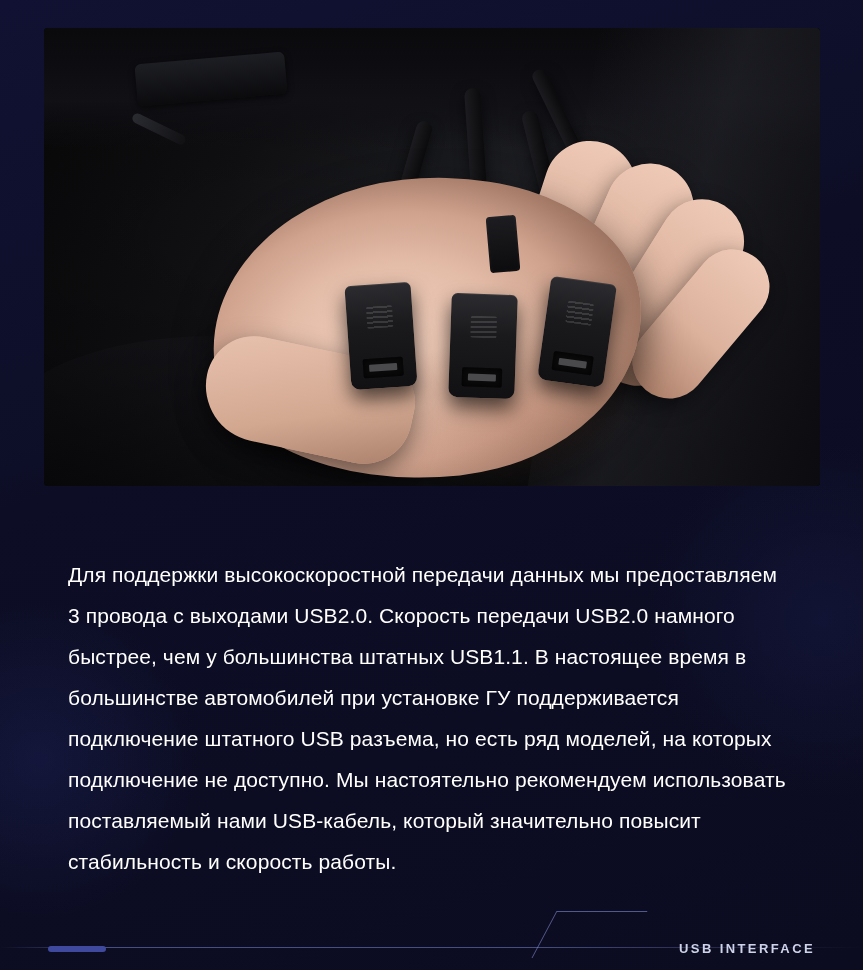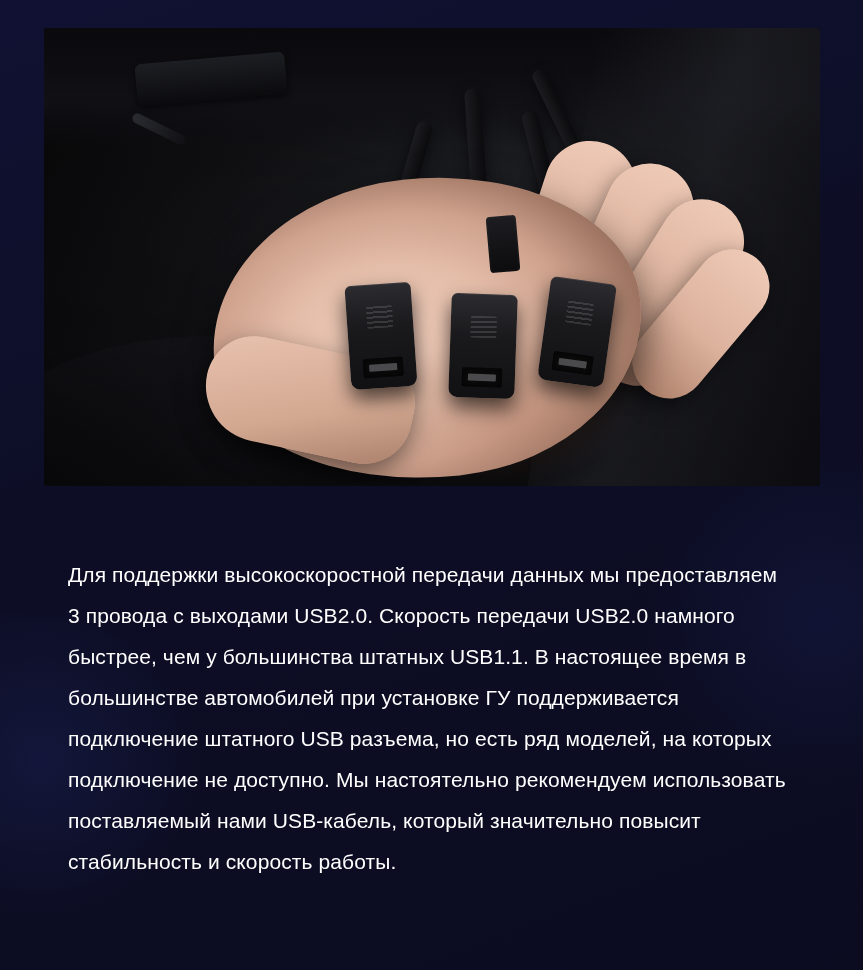--- a/index.html
+++ b/index.html
@@ -273,14 +273,20 @@
         <div class="usb usb-c">
           <div class="logo"></div>
           <div class="port"></div>
         </div>
       </div>
     </div>
   </div>
 
   <p class="copy">Для поддержки высокоскоростной передачи данных мы предоставляем 3 провода с выходами USB2.0. Скорость передачи USB2.0 намного быстрее, чем у большинства штатных USB1.1. В настоящее время в большинстве автомобилей при установке ГУ поддерживается подключение штатного USB разъема, но есть ряд моделей, на которых подключение не доступно. Мы настоятельно рекомендуем использовать поставляемый нами USB-кабель, который значительно повысит стабильность и скорость работы.</p>
 
+  <div class="footer">
+    <div class="footer-line"></div>
+    <div class="footer-slash"></div>
+    <div class="footer-bar"></div>
+    <div class="footer-label">USB INTERFACE</div>
+  </div>
 
 </div>
 
 </body></html>

